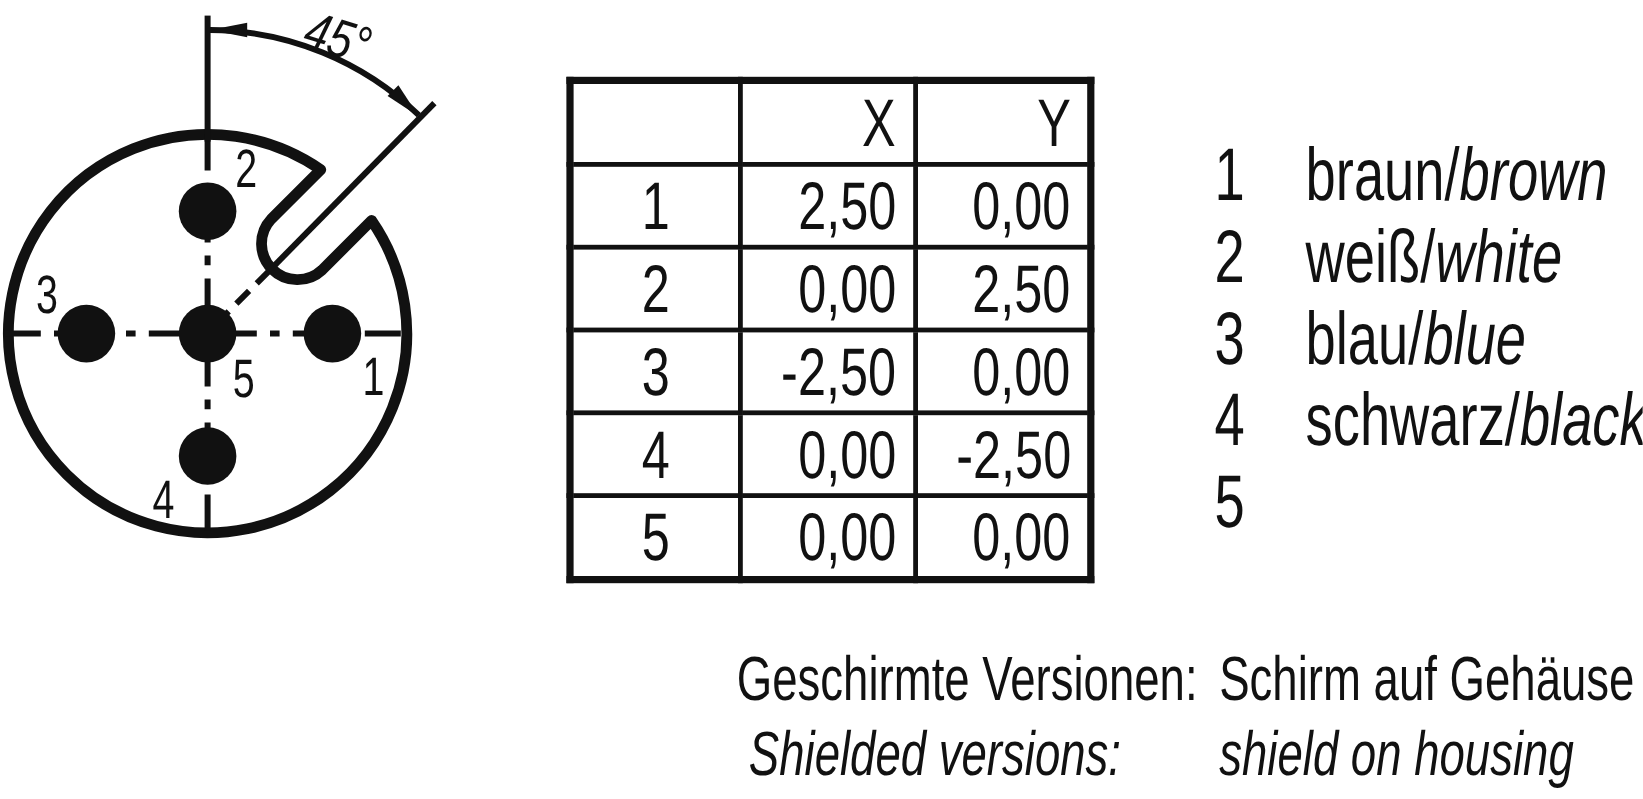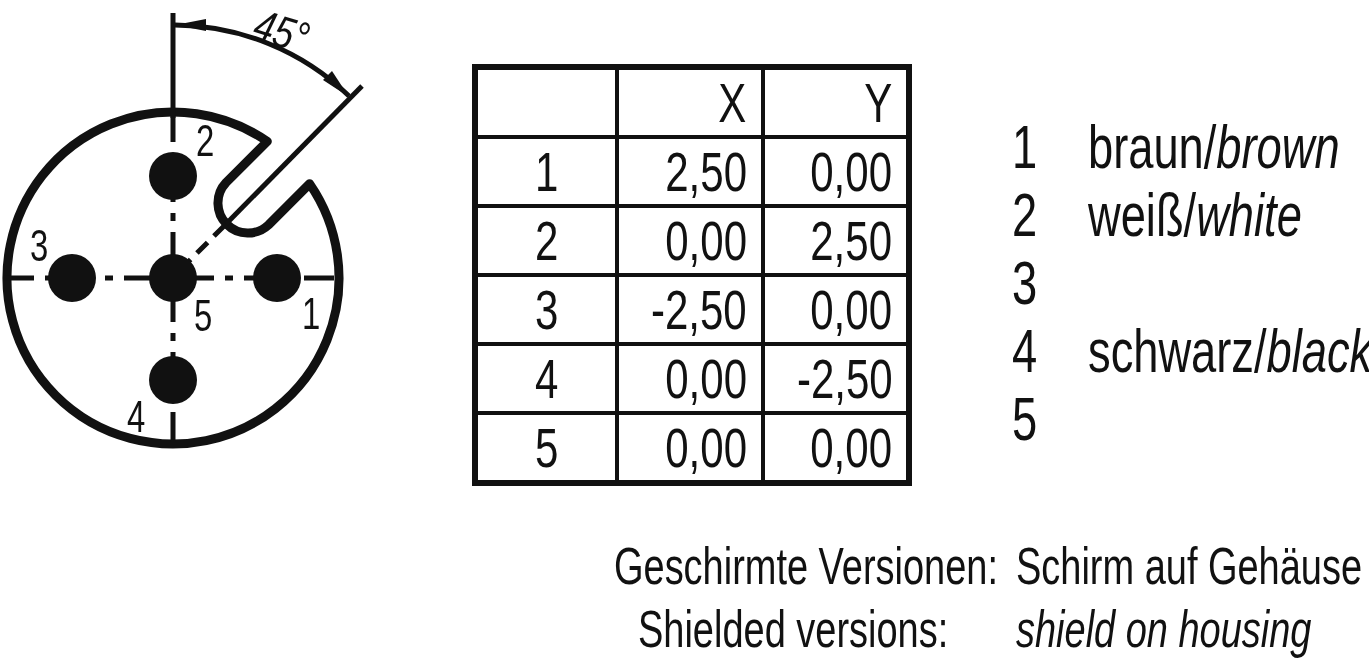--- a/index.html
+++ b/index.html
@@ -64,21 +64,21 @@
   .legend { position: absolute; left: 1012px; top: 113px; }
   .legend-item { height: 68px; display: flex; align-items: center; }
   .legend-num  { width: 76px; font-size: 62px; line-height: 68px; }
   .legend-text { font-size: 62px; line-height: 68px; }
   .en { font-style: italic; }
 
   
   .note-line { position: absolute; font-size: 52px; line-height: 60px; }
   .note-de-label { left: 614px;  top: 536px; }
   .note-de-value { left: 1016px; top: 536px; }
-  .note-en-label { left: 638px;  top: 599px; }
+  .note-en-label { left: 624px;  top: 599px; font-style: italic; }
   .note-en-value { left: 1016px; top: 599px; font-style: italic; }
 </style>
 </head>
 <body>
 
 <div class="canvas">
 
   <svg width="400" height="470" viewBox="0 0 400 470">
 
     <path d="M 267.3 141.4
@@ -157,20 +157,21 @@
     <div class="legend-item">
       <span class="legend-num"><span class="cond">1</span></span>
       <span class="legend-text"><span class="cond"><span class="de">braun</span><span>/</span><span class="en">brown</span></span></span>
     </div>
     <div class="legend-item">
       <span class="legend-num"><span class="cond">2</span></span>
       <span class="legend-text"><span class="cond"><span class="de">weiß</span><span>/</span><span class="en">white</span></span></span>
     </div>
     <div class="legend-item">
       <span class="legend-num"><span class="cond">3</span></span>
+      <span class="legend-text"><span class="cond"><span class="de">blau</span><span>/</span><span class="en">blue</span></span></span>
     </div>
     <div class="legend-item">
       <span class="legend-num"><span class="cond">4</span></span>
       <span class="legend-text"><span class="cond"><span class="de">schwarz</span><span>/</span><span class="en">black</span></span></span>
     </div>
     <div class="legend-item">
       <span class="legend-num"><span class="cond">5</span></span>
     </div>
   </div>
 

